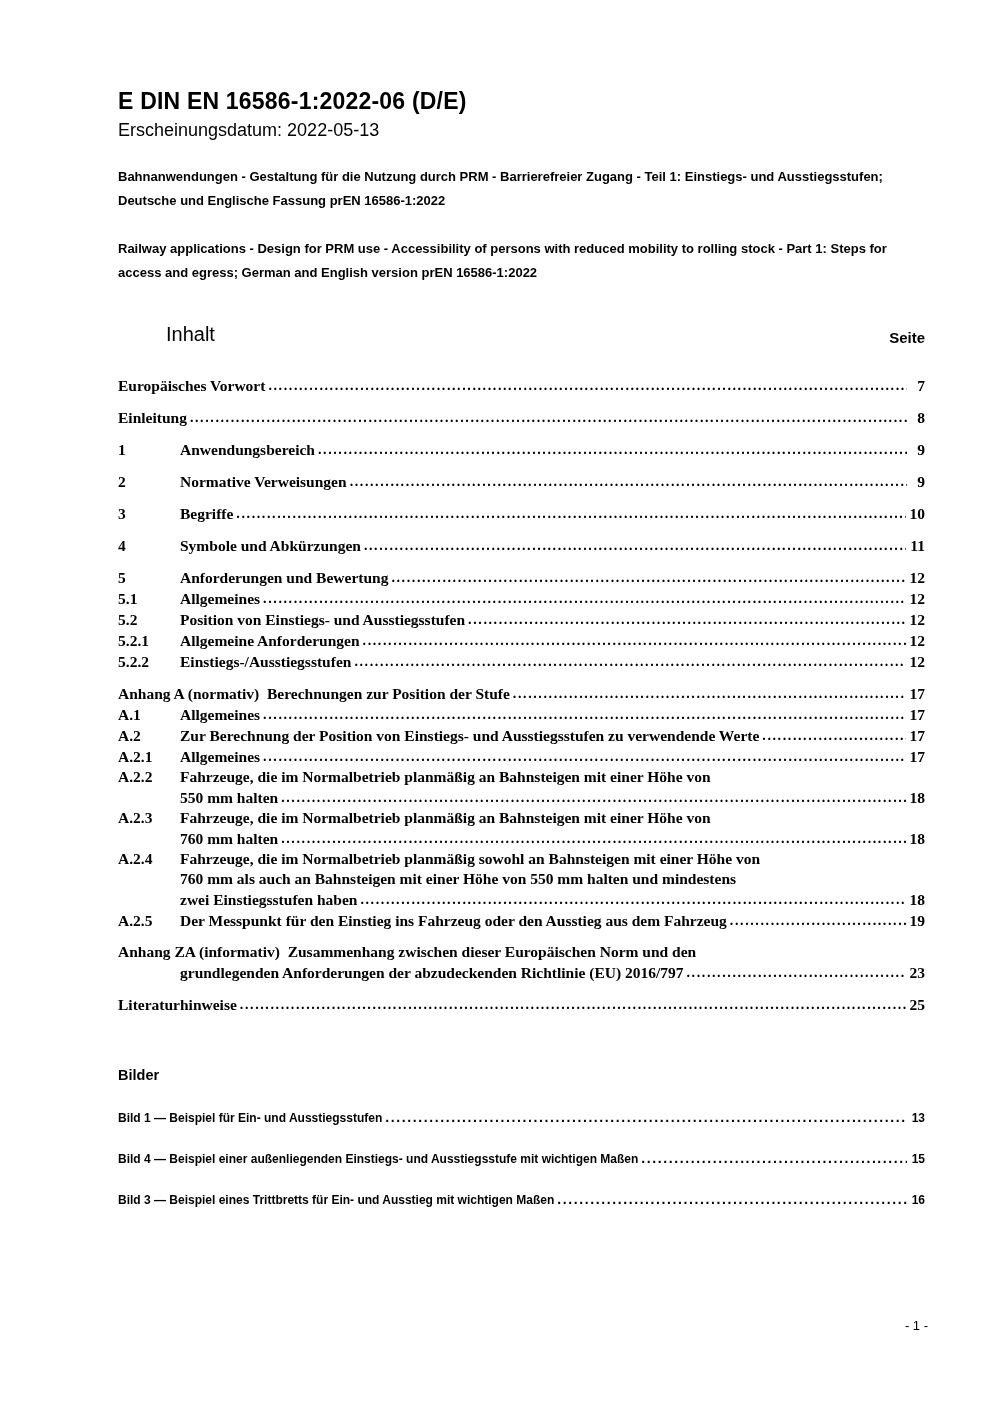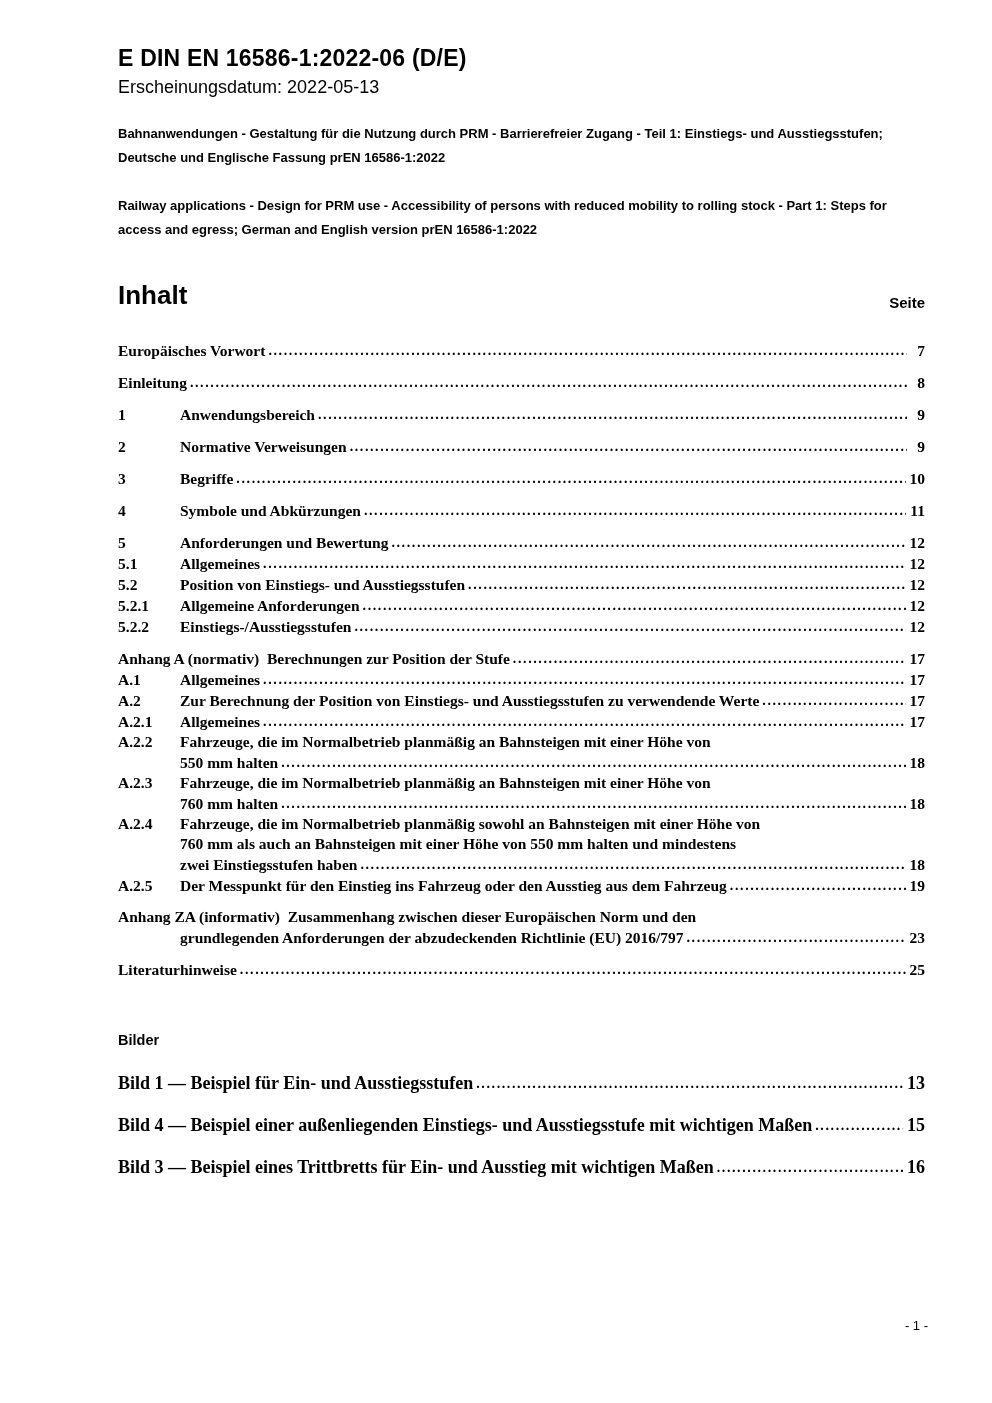--- a/index.html
+++ b/index.html
@@ -6,31 +6,31 @@
   html, body { background: #ffffff; }
   body {
     width: 992px; height: 1403px;
     position: relative;
     color: #000;
     font-family: "Liberation Sans", sans-serif;
     overflow: hidden;
   }
   .page {
     position: absolute; inset: 0;
-    padding: 45px 67px 0 118px;
+    padding: 88px 67px 0 118px;
   }
 
   
   .doc-id   { font-size: 23px; font-weight: bold; letter-spacing: 0.2px; }
   .pub-date { font-size: 18px; margin-top: 5px; }
   .doc-title { font-size: 13px; font-weight: bold; line-height: 24px; margin-top: 24px; }
 
   
   .toc-head { display: flex; justify-content: space-between; align-items: flex-end; margin-top: 38px; }
-  .toc-heading { font-size: 26px; font-weight: bold; }
+  .toc-heading { font-size: 20px; font-weight: normal; margin-left: 48px; }
   .seite-label { font-size: 15px; font-weight: bold; }
 
   
   .toc {
     margin-top: 29px;
     font-family: "Liberation Serif", serif;
     font-weight: bold;
     font-size: 15.5px;
   }
   .toc-entry.main { margin-top: 11px; }
@@ -54,23 +54,23 @@
 
   
   .figures-heading {
     margin-top: 52px;
     font-size: 14.5px;
     font-weight: bold;
     font-family: "Liberation Sans", sans-serif;
   }
   .figures {
     margin-top: 24px;
-    font-family: Liberation Serif, serif;
+    font-family: Liberation Sans, sans-serif;
     font-weight: bold;
-    font-size: 18px;
+    font-size: 12px;
   }
   .figure-entry { margin-top: 20px; }
 
   
   .footer {
     position: absolute;
     top: 1318px; right: 64px;
     font-size: 13px;
   }
 </style>

